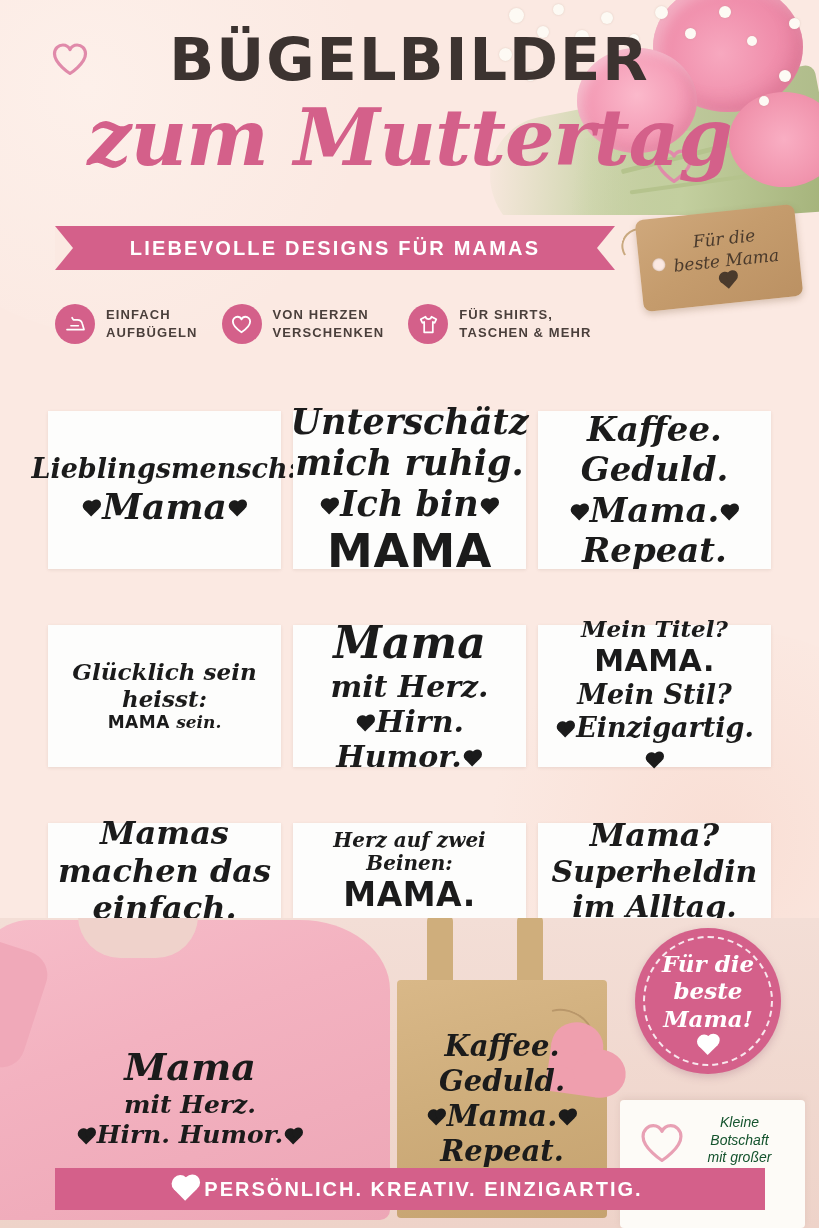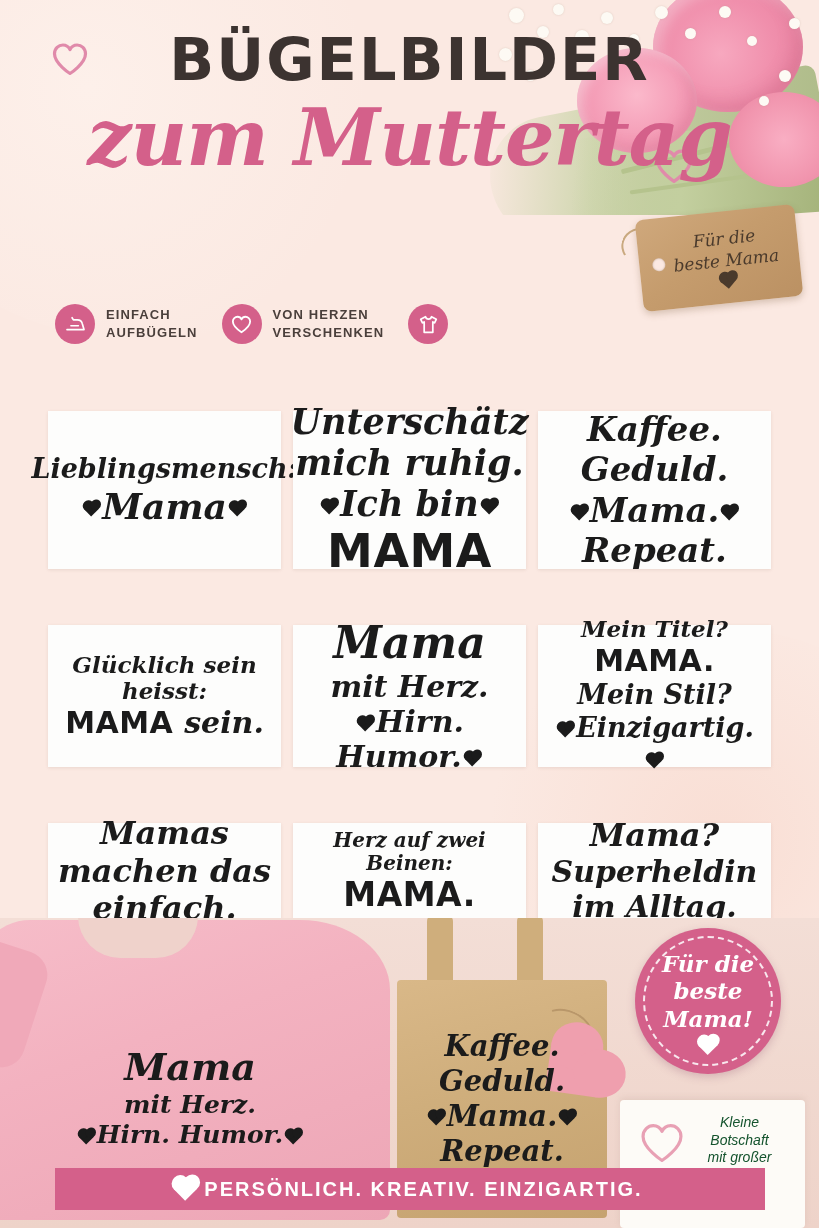--- a/index.html
+++ b/index.html
@@ -349,20 +349,23 @@
     <svg viewBox="0 0 36 34" fill="none" xmlns="http://www.w3.org/2000/svg">
       <path d="M18 31.5C18 31.5 2.5 21.5 2.5 11.8C2.5 6.5 6.6 3 10.9 3C14 3 16.7 4.9 18 7.6C19.3 4.9 22 3 25.1 3C29.4 3 33.5 6.5 33.5 11.8C33.5 21.5 18 31.5 18 31.5Z" stroke="#e08aaa" stroke-width="3.2" stroke-linejoin="round"></path>
     </svg>
   </div>
 
   <div class="headline">
     <div class="title-1">BÜGELBILDER</div>
     <div class="title-2">zum Muttertag</div>
   </div>
 
+  <div class="ribbon">
+    <span class="ribbon-text">LIEBEVOLLE DESIGNS FÜR MAMAS</span>
+  </div>
 
   <div class="tag-string"></div>
   <div class="tag">
     <div class="tag-text">Für die</div>
     <div class="tag-text">beste Mama</div>
     <div class="tag-heart hrt"></div>
   </div>
 
   <div class="features">
 
@@ -386,20 +389,22 @@
       <span class="feat-label">VON HERZEN
 VERSCHENKEN</span>
     </div>
 
     <div class="feat">
       <span class="feat-circle">
         <svg width="21" height="19" viewBox="0 0 24 22" fill="none" xmlns="http://www.w3.org/2000/svg">
           <path d="M8.5 2 3 5l2 4 2-1v12h10V8l2 1 2-4-5.5-3a3.6 3.6 0 0 1-7 0Z" stroke="#ffffff" stroke-width="2" stroke-linejoin="round"></path>
         </svg>
       </span>
+      <span class="feat-label">FÜR SHIRTS,
+TASCHEN &amp; MEHR</span>
     </div>
 
   </div>
 
   <div class="grid" id="grid">
       <div class="card">
         <div class="card-inner">
           <div style="font-size: 27px; margin: 1px 0px;"><span class="scr">Lieblingsmensch:</span></div>
           <div style="font-size: 36px; margin: 1px 0px;"><span class="mini-heart hrt"></span><span class="scr">Mama</span><span class="mini-heart hrt"></span></div>
         </div>
@@ -416,21 +421,21 @@
         <div class="card-inner">
           <div style="font-size: 34px; margin: 1px 0px;"><span class="scr">Kaffee.</span></div>
           <div style="font-size: 34px; margin: 1px 0px;"><span class="scr">Geduld.</span></div>
           <div style="font-size: 34px; margin: 1px 0px;"><span class="mini-heart hrt"></span><span class="scr">Mama.</span><span class="mini-heart hrt"></span></div>
           <div style="font-size: 34px; margin: 1px 0px;"><span class="scr">Repeat.</span></div>
         </div>
       </div>
       <div class="card">
         <div class="card-inner">
           <div style="font-size: 23px; margin: 1px 0px;"><span class="scr">Glücklich sein heisst:</span></div>
-          <div style="font-size: 30px; margin: 1px 0px;"><span><span class="blk">MAMA </span><span class="scr">sein.</span></span></div>
+          <div style="font-size: 17px; margin: 1px 0px;"><span><span class="blk">MAMA </span><span class="scr">sein.</span></span></div>
         </div>
       </div>
       <div class="card">
         <div class="card-inner">
           <div style="font-size: 44px; margin: 1px 0px;"><span class="scr">Mama</span></div>
           <div style="font-size: 30px; margin: 1px 0px;"><span class="scr">mit Herz.</span></div>
           <div style="font-size: 30px; margin: 1px 0px;"><span class="mini-heart hrt"></span><span class="scr">Hirn. Humor.</span><span class="mini-heart hrt"></span></div>
         </div>
       </div>
       <div class="card">

